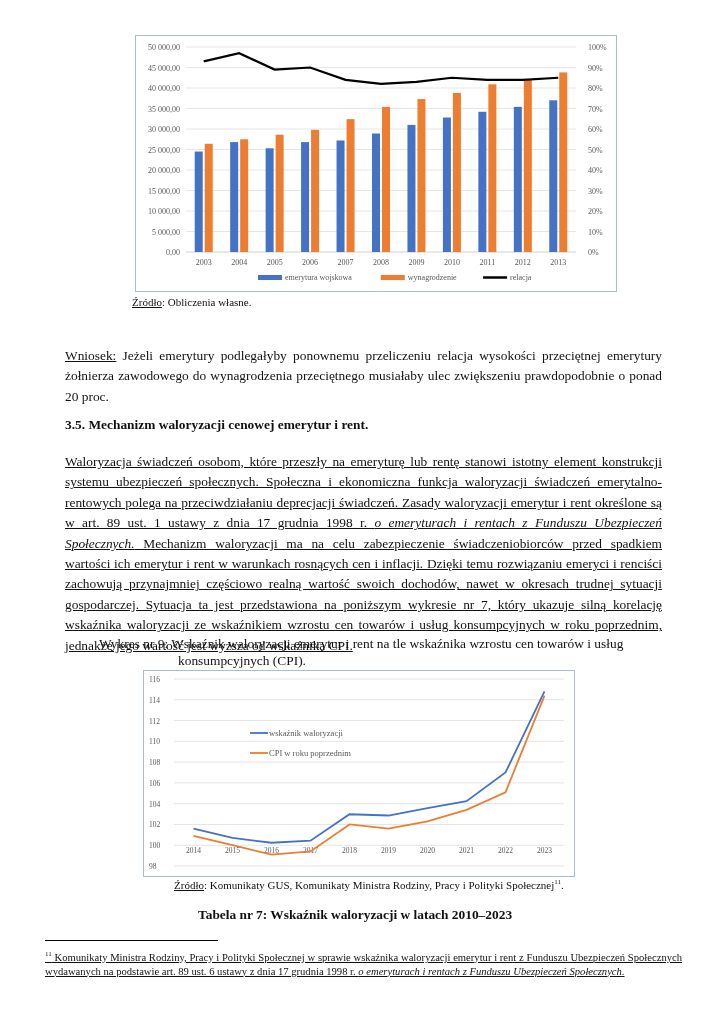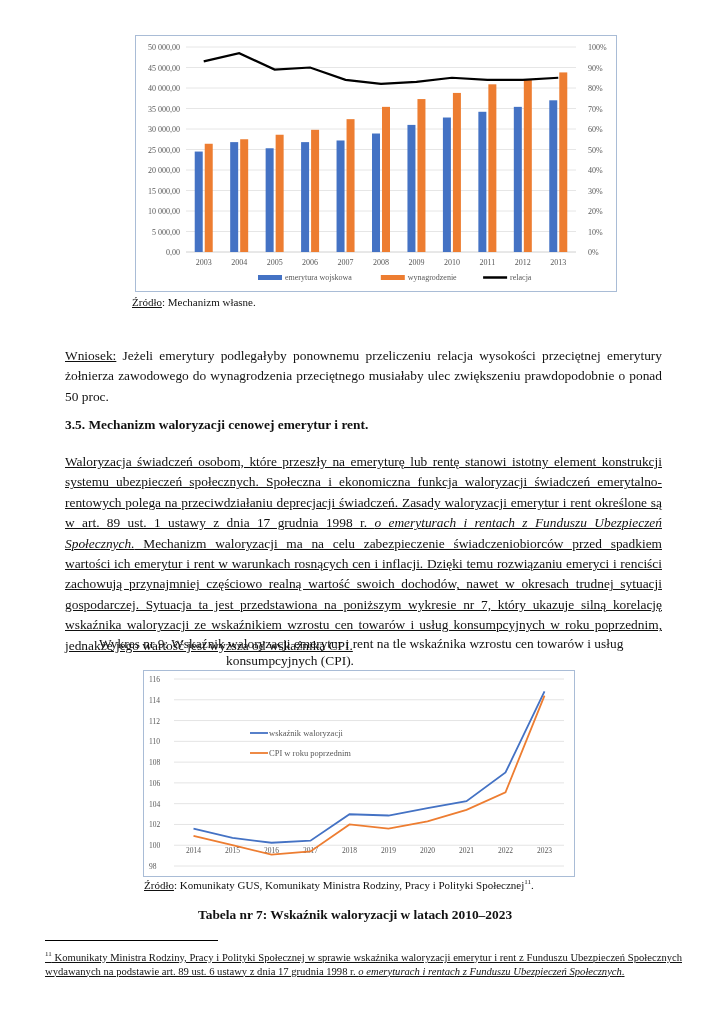--- a/index.html
+++ b/index.html
@@ -93,35 +93,35 @@
       <polyline points="67.72727272727272,25.349999999999994 103.18181818181819,17.150000000000006 138.63636363636363,33.55000000000001 174.0909090909091,31.5 209.54545454545453,43.80000000000001 245,47.900000000000006 280.45454545454544,45.849999999999994 315.9090909090909,41.75 351.3636363636364,43.80000000000001 386.8181818181818,43.80000000000001 422.27272727272725,41.75" fill="none" stroke="#000000" stroke-width="2.2"></polyline>
       <rect x="122" y="239" width="24" height="5" fill="#4472c4"></rect>
       <text x="149" y="244" font-size="8">emerytura wojskowa</text>
       <rect x="244.8" y="239" width="24" height="5" fill="#ed7d31"></rect>
       <text x="271.8" y="244" font-size="8">wynagrodzenie</text>
       <line x1="347.1" x2="371.1" y1="241.5" y2="241.5" stroke="#000000" stroke-width="2.5"></line>
       <text x="374.1" y="244" font-size="8">relacja</text>
     </svg>
 </div>
 <div class="abs src" style="left:132px; top:296px;">
-  <u>Źródło</u><span>: Mechanizm własne.</span>
+  <u>Źródło</u><span>: Obliczenia własne.</span>
 </div>
 
 <div class="abs para" style="top:346px;">
-  <u>Wniosek:</u><span> Jeżeli emerytury podlegałyby ponownemu przeliczeniu </span><b>relacja wysokości przeciętnej emerytury żołnierza zawodowego do wynagrodzenia przeciętnego musiałaby ulec zwiększeniu</b><span> prawdopodobnie o ponad </span><b>50 proc</b><span>.</span>
+  <u>Wniosek:</u><span> Jeżeli emerytury podlegałyby ponownemu przeliczeniu </span><b>relacja wysokości przeciętnej emerytury żołnierza zawodowego do wynagrodzenia przeciętnego musiałaby ulec zwiększeniu</b><span> prawdopodobnie o ponad </span><b>20 proc</b><span>.</span>
 </div>
 
 <div class="abs heading">3.5.  Mechanizm waloryzacji cenowej emerytur i rent.</div>
 
 <div class="abs para" style="top:452px;text-decoration:underline;">
   <span>Waloryzacja świadczeń osobom, które przeszły na emeryturę lub rentę stanowi istotny element konstrukcji systemu ubezpieczeń społecznych. Społeczna i ekonomiczna funkcja waloryzacji świadczeń emerytalno-rentowych polega na przeciwdziałaniu deprecjacji świadczeń.  Zasady waloryzacji emerytur i rent określone są w art. 89 ust. 1 ustawy z dnia 17 grudnia 1998 r. </span><i>o emeryturach i rentach z Funduszu Ubezpieczeń Społecznych.</i><span> Mechanizm waloryzacji ma na celu zabezpieczenie świadczeniobiorców przed spadkiem wartości ich emerytur i rent w warunkach rosnących cen i inflacji. Dzięki temu rozwiązaniu emeryci i renciści zachowują przynajmniej częściowo realną wartość swoich dochodów, nawet w okresach trudnej sytuacji gospodarczej. Sytuacja ta jest przedstawiona na poniższym wykresie nr 7, który ukazuje silną korelację wskaźnika waloryzacji ze wskaźnikiem wzrostu cen towarów i usług konsumpcyjnych w roku poprzednim, jednakże jego wartość jest wyższa od wskaźnika CPI.</span>
 </div>
 
 <div class="abs caption" style="left:75px; top:636px;margin-left:24px;">Wykres nr 9: Wskaźnik waloryzacji emerytur i rent na tle wskaźnika wzrostu cen towarów i usług</div>
-<div class="abs caption" style="left:178px; top:653px;margin-left:48px;">konsumpcyjnych (CPI).</div>
+<div class="abs caption" style="left:178px; top:653px;">konsumpcyjnych (CPI).</div>
 
 <div class="abs chart2">
   <svg id="c2svg" width="430" height="205">
       <line x1="30" x2="420" y1="195" y2="195" stroke="#e4e4e4" stroke-width="1"></line>
       <text x="5" y="198" font-size="7.5">98</text>
       <line x1="30" x2="420" y1="174.22222222222223" y2="174.22222222222223" stroke="#e4e4e4" stroke-width="1"></line>
       <text x="5" y="177.22222222222223" font-size="7.5">100</text>
       <line x1="30" x2="420" y1="153.44444444444446" y2="153.44444444444446" stroke="#e4e4e4" stroke-width="1"></line>
       <text x="5" y="156.44444444444446" font-size="7.5">102</text>
       <line x1="30" x2="420" y1="132.66666666666669" y2="132.66666666666669" stroke="#e4e4e4" stroke-width="1"></line>
@@ -149,21 +149,21 @@
       <text x="361.5" y="182.22222222222223" font-size="7.5" text-anchor="middle">2022</text>
       <text x="400.5" y="182.22222222222223" font-size="7.5" text-anchor="middle">2023</text>
       <polyline points="49.5,157.60000000000005 88.5,166.94999999999996 127.5,171.72888888888895 166.5,169.65111111111113 205.5,143.2633333333333 244.5,144.51 283.5,137.23777777777775 322.5,130.1733333333334 361.5,101.5 400.5,20.466666666666697" fill="none" stroke="#4472c4" stroke-width="1.8"></polyline>
       <line x1="106" x2="124" y1="62" y2="62" stroke="#4472c4" stroke-width="1.8"></line>
       <text x="125" y="65" font-size="8.5">wskaźnik waloryzacji</text>
       <polyline points="49.5,164.87222222222215 88.5,174.22222222222223 127.5,183.57222222222228 166.5,180.4555555555555 205.5,153.44444444444446 244.5,157.60000000000005 283.5,150.3277777777778 322.5,138.89999999999995 361.5,121.23888888888894 400.5,24.62222222222215" fill="none" stroke="#ed7d31" stroke-width="1.8"></polyline>
       <line x1="106" x2="124" y1="82" y2="82" stroke="#ed7d31" stroke-width="1.8"></line>
       <text x="125" y="85" font-size="8.5">CPI w roku poprzednim</text>
     </svg>
 </div>
-<div class="abs src" style="left:144px; top:879px;text-align:center;">
+<div class="abs src" style="left:174px; top:879px;text-align:center;">
   <u>Źródło</u><span>: Komunikaty GUS, Komunikaty Ministra Rodziny, Pracy i Polityki Społecznej</span><sup>11</sup><span>.</span>
 </div>
 
 <div class="abs caption" style="left:198px; top:907px;font-weight:bold;">Tabela nr 7: Wskaźnik waloryzacji w latach 2010–2023</div>
 
 <div class="abs fnrule"></div>
 <div class="abs footnote">
   <sup>11</sup><span> Komunikaty Ministra Rodziny, Pracy i Polityki Społecznej w sprawie wskaźnika waloryzacji emerytur i rent z Funduszu Ubezpieczeń Społecznych wydawanych na podstawie art. 89 ust. 6 ustawy z dnia 17 grudnia 1998 r. </span><i>o emeryturach i rentach z Funduszu Ubezpieczeń Społecznych</i><span>.</span>
 </div>
 

